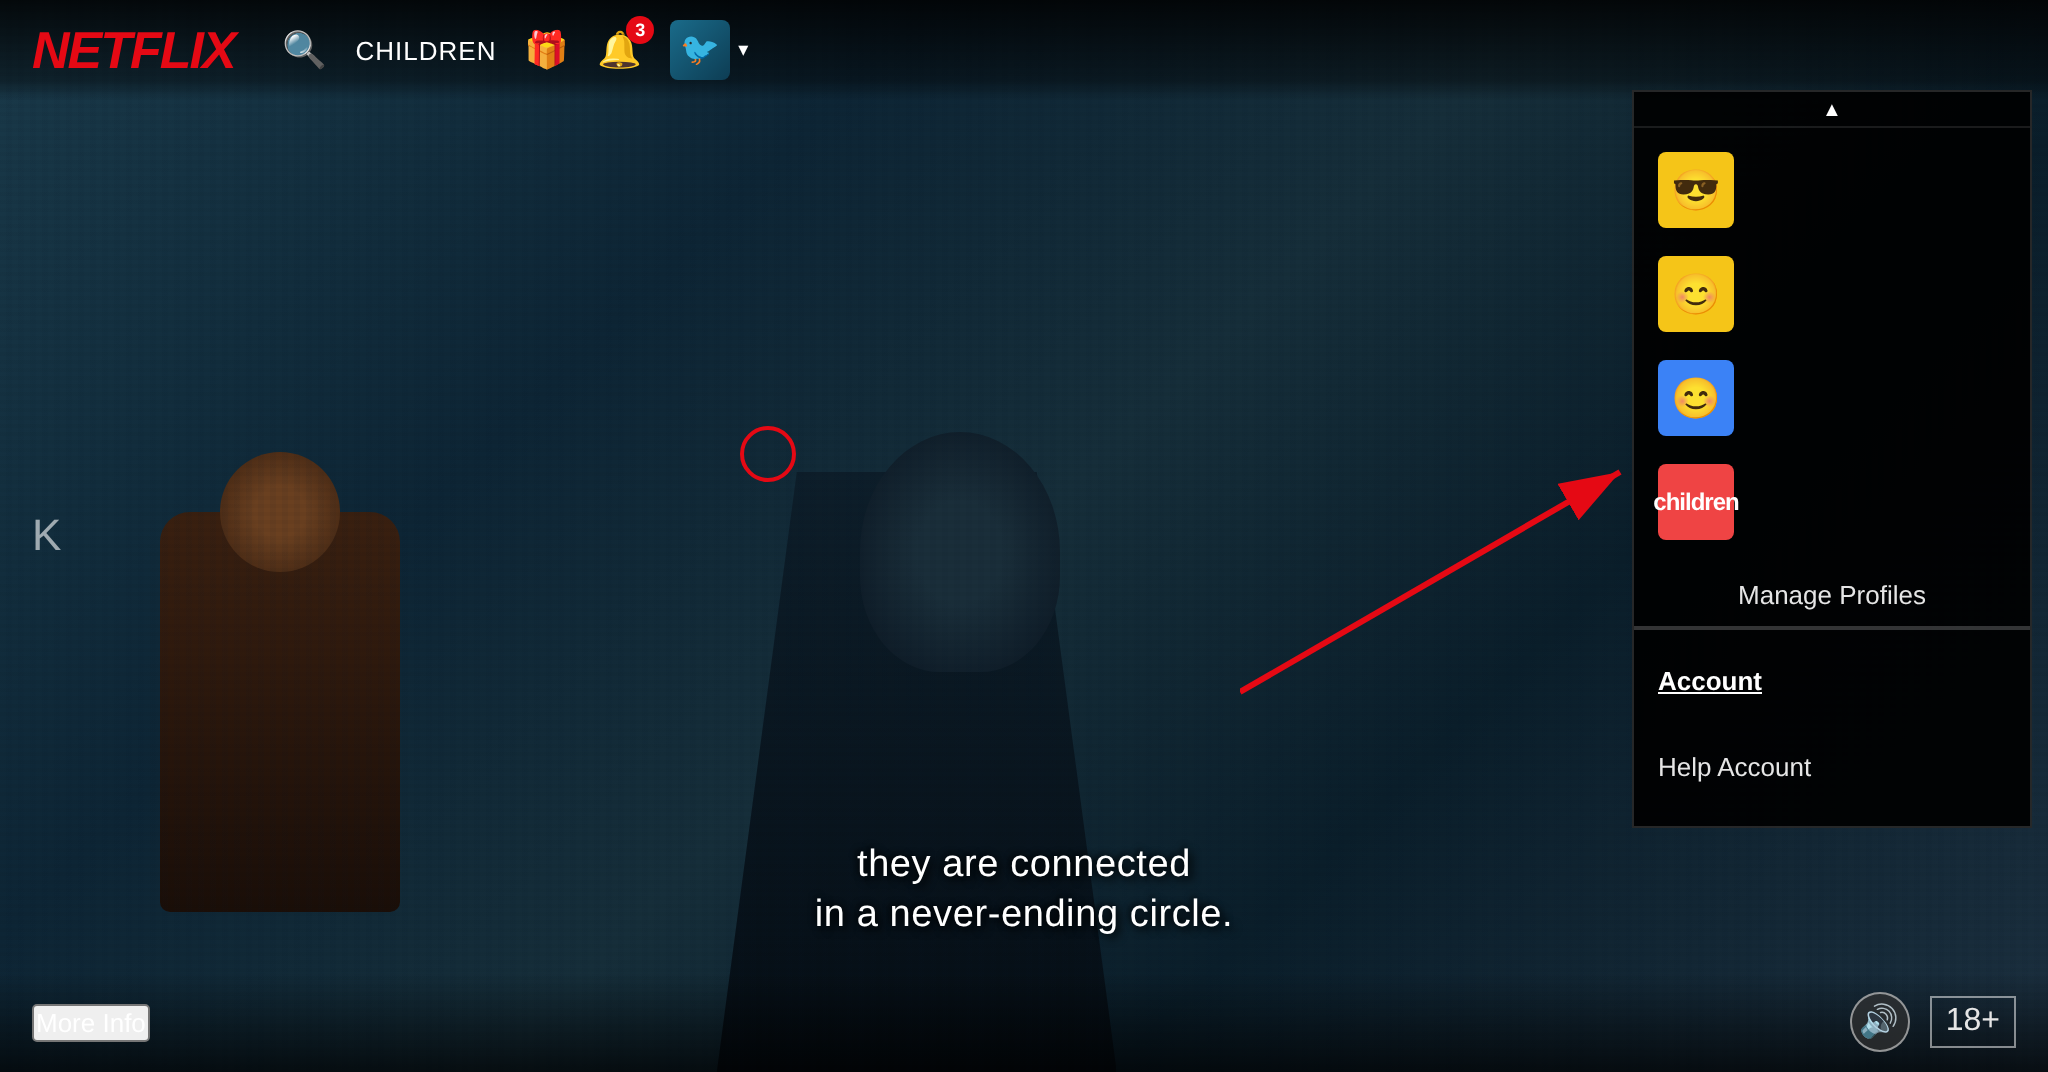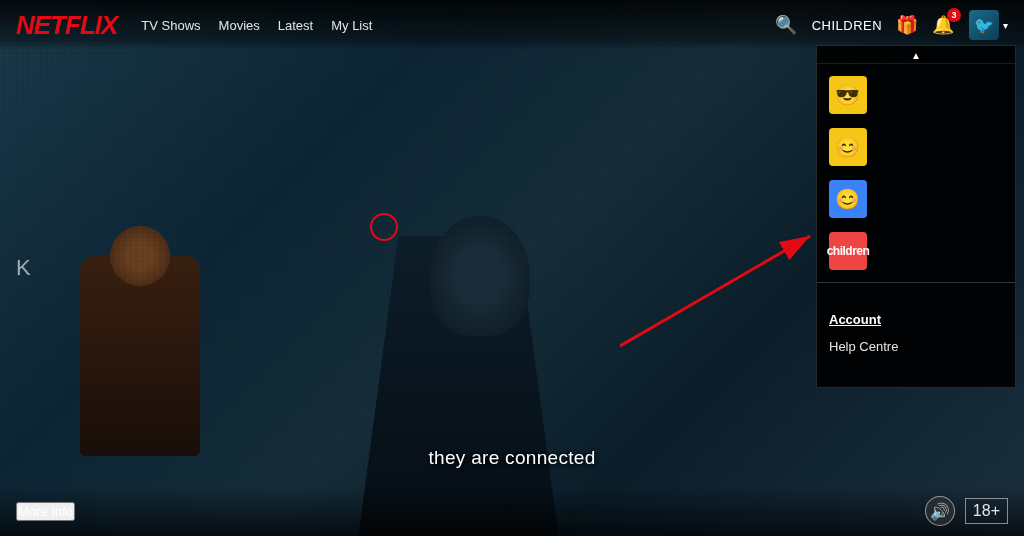--- a/index.html
+++ b/index.html
@@ -231,24 +231,24 @@
       display: block;
     }
 
     .dropdown-divider {
       height: 1px;
       background: rgba(255,255,255,0.2);
       margin: 0;
     }
 
     .dropdown-section {
-      padding: 23px 12px;
+      padding: 12px 12px;
       display: flex;
       flex-direction: column;
-      gap: 0;
+      gap: 16px;
     }
 
     .dropdown-item {
       color: #e5e5e5;
       font-size: 13px;
       padding: 6px 0;
       cursor: pointer;
       text-decoration: none;
       display: block;
     }
@@ -374,26 +374,20 @@
   <div class="puppet-head"></div>
 </div>
 <div class="figure-body"></div>
 <div class="figure-head"></div>
 <div class="texture-overlay"></div>
 
 <div class="k-letter">K</div>
 
 <nav class="navbar">
   <div class="nav-logo">NETFLIX</div>
-  <div class="nav-links">
-    <a class="nav-link">TV Shows</a>
-    <a class="nav-link">Movies</a>
-    <a class="nav-link">Latest</a>
-    <a class="nav-link">My List</a>
-  </div>
   <div class="nav-right">
     <span class="nav-icon">🔍</span>
     <span class="children-text">CHILDREN</span>
     <span class="nav-icon">🎁</span>
     <span class="nav-icon" style="position:relative;">
       🔔
       <span class="notif-badge">3</span>
     </span>
     <div class="avatar-container">
       <div class="avatar-img">🐦</div>
@@ -413,42 +407,44 @@
       <div class="profile-avatar yellow">😊</div>
     </div>
     <div class="profile-item">
       <div class="profile-avatar blue">😊</div>
     </div>
     <div class="profile-item">
       <div class="profile-avatar children">children</div>
     </div>
   </div>
 
+  <a class="manage-profiles-link">Manage Profiles</a>
 
   <div class="dropdown-divider"></div>
 
   <div class="dropdown-section">
     <a class="dropdown-item underline">Account</a>
-    <a class="dropdown-item">Help Centre</a>
+    <a class="dropdown-item">Help Account</a>
   </div>
 </div>
 
 <div class="red-circle"></div>
 
 <svg class="red-arrow" width="220" height="130" viewBox="0 0 220 130">
   <defs>
     <marker id="arrowhead" markerWidth="10" markerHeight="7" refX="10" refY="3.5" orient="auto">
       <polygon points="0 0, 10 3.5, 0 7" fill="#e50914"></polygon>
     </marker>
   </defs>
   <line x1="0" y1="120" x2="190" y2="10" stroke="#e50914" stroke-width="3" marker-end="url(#arrowhead)"></line>
 </svg>
 
 <div class="subtitles">
   <div class="subtitle-line">they are connected</div>
+  <div class="subtitle-line">in a never-ending circle.</div>
 </div>
 
 <div class="bottom-bar">
   <button class="more-info-btn">More Info</button>
   <div class="bottom-right">
     <div class="volume-btn">🔊</div>
     <div class="age-badge">18+</div>
   </div>
 </div>
 

